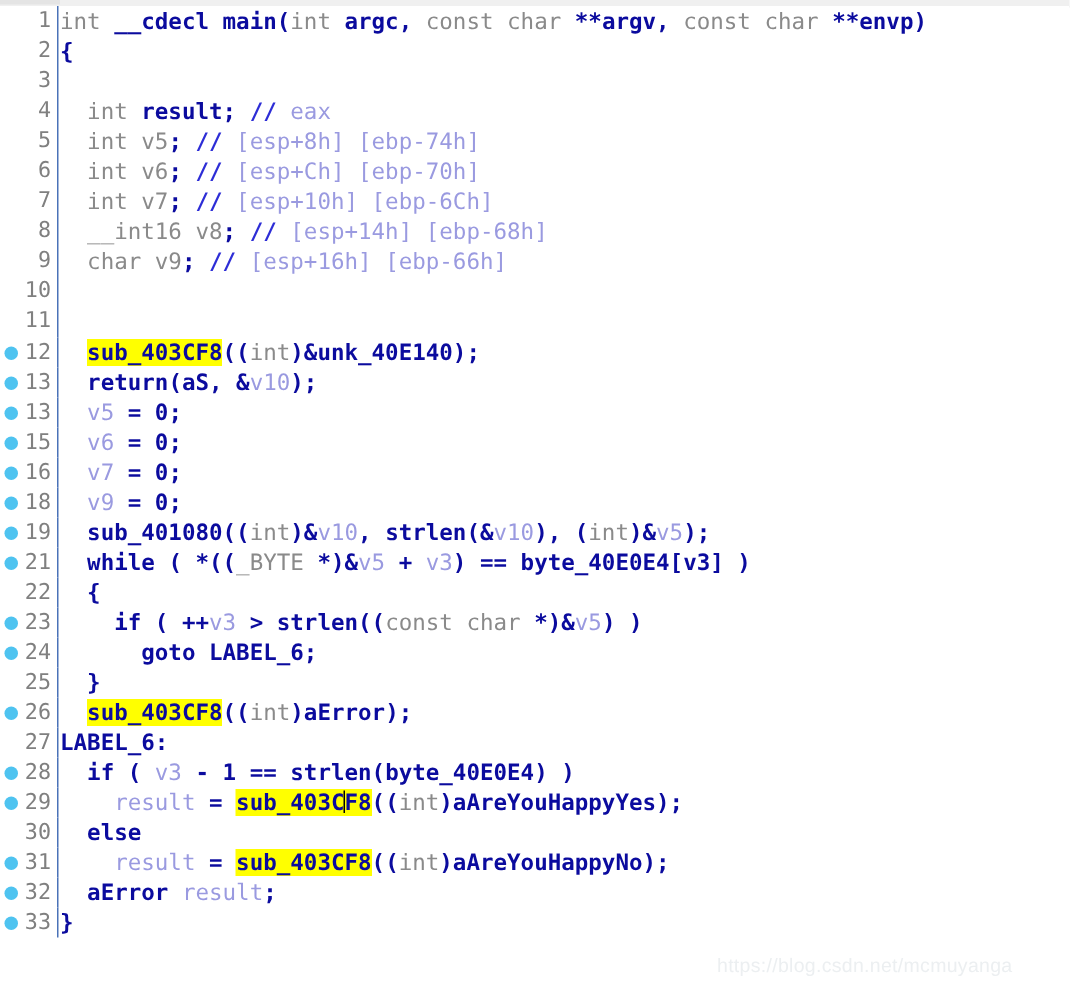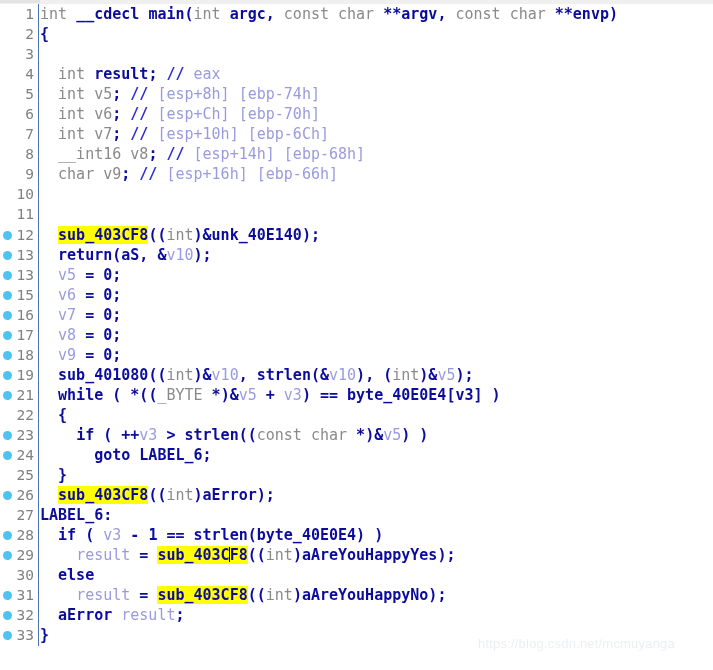--- a/index.html
+++ b/index.html
@@ -95,21 +95,20 @@
       <div class="line"><span class="lnum">7</span><span class="sep"></span><span class="code">  <span class="gray">int</span> <span class="gray">v7</span><span class="kw">;</span> <span class="cmt">//</span> <span class="var">[esp+10h]</span> <span class="var">[ebp-6Ch]</span></span></div>
       <div class="line"><span class="lnum">8</span><span class="sep"></span><span class="code">  <span class="gray">__int16</span> <span class="gray">v8</span><span class="kw">;</span> <span class="cmt">//</span> <span class="var">[esp+14h]</span> <span class="var">[ebp-68h]</span></span></div>
       <div class="line"><span class="lnum">9</span><span class="sep"></span><span class="code">  <span class="gray">char</span> <span class="gray">v9</span><span class="kw">;</span> <span class="cmt">//</span> <span class="var">[esp+16h]</span> <span class="var">[ebp-66h]</span></span></div>
       <div class="line"><span class="lnum">10</span><span class="sep"></span></div>
       <div class="line"><span class="lnum">11</span><span class="sep"></span><span class="code"></span></div>
       <div class="line"><span class="dot"></span><span class="lnum">12</span><span class="sep"></span><span class="code">  <span class="hl">sub_403CF8</span><span class="kw">(</span><span class="kw">(</span><span class="gray">int</span><span class="kw">)</span><span class="kw">&amp;</span><span class="kw">unk_40E140</span><span class="kw">)</span><span class="kw">;</span></span></div>
       <div class="line"><span class="dot"></span><span class="lnum">13</span><span class="sep"></span><span class="code">  <span class="kw">return</span><span class="kw">(</span><span class="kw">aS</span><span class="kw">,</span> <span class="kw">&amp;</span><span class="var">v10</span><span class="kw">)</span><span class="kw">;</span></span></div>
       <div class="line"><span class="dot"></span><span class="lnum">13</span><span class="sep"></span><span class="code">  <span class="var">v5</span> <span class="kw">=</span> <span class="kw">0</span><span class="kw">;</span></span></div>
       <div class="line"><span class="dot"></span><span class="lnum">15</span><span class="sep"></span><span class="code">  <span class="var">v6</span> <span class="kw">=</span> <span class="kw">0</span><span class="kw">;</span></span></div>
       <div class="line"><span class="dot"></span><span class="lnum">16</span><span class="sep"></span><span class="code">  <span class="var">v7</span> <span class="kw">=</span> <span class="kw">0</span><span class="kw">;</span></span></div>
-      <div class="line"><span class="dot"></span><span class="lnum">17</span><span class="sep"></span><span class="code">  <span class="var">v8</span> <span class="kw">=</span> <span class="kw">0</span><span class="kw">;</span></span></div>
       <div class="line"><span class="dot"></span><span class="lnum">18</span><span class="sep"></span><span class="code">  <span class="var">v9</span> <span class="kw">=</span> <span class="kw">0</span><span class="kw">;</span></span></div>
       <div class="line"><span class="dot"></span><span class="lnum">19</span><span class="sep"></span><span class="code">  <span class="kw">sub_401080</span><span class="kw">(</span><span class="kw">(</span><span class="gray">int</span><span class="kw">)</span><span class="kw">&amp;</span><span class="var">v10</span><span class="kw">,</span> <span class="kw">strlen</span><span class="kw">(</span><span class="kw">&amp;</span><span class="var">v10</span><span class="kw">)</span><span class="kw">,</span> <span class="kw">(</span><span class="gray">int</span><span class="kw">)</span><span class="kw">&amp;</span><span class="var">v5</span><span class="kw">)</span><span class="kw">;</span></span></div>
       <div class="line"><span class="dot"></span><span class="lnum">21</span><span class="sep"></span><span class="code">  <span class="kw">while</span> <span class="kw">(</span> <span class="kw">*</span><span class="kw">(</span><span class="kw">(</span><span class="gray">_BYTE</span> <span class="kw">*</span><span class="kw">)</span><span class="kw">&amp;</span><span class="var">v5</span> <span class="kw">+</span> <span class="var">v3</span><span class="kw">)</span> <span class="kw">=</span><span class="kw">=</span> <span class="kw">byte_40E0E4</span><span class="kw">[v3]</span> <span class="kw">)</span></span></div>
       <div class="line"><span class="lnum">22</span><span class="sep"></span><span class="code">  <span class="kw">{</span></span></div>
       <div class="line"><span class="dot"></span><span class="lnum">23</span><span class="sep"></span><span class="code">    <span class="kw">if</span> <span class="kw">(</span> <span class="kw">+</span><span class="kw">+</span><span class="var">v3</span> <span class="kw">&gt;</span> <span class="kw">strlen</span><span class="kw">(</span><span class="kw">(</span><span class="gray">const</span> <span class="gray">char</span> <span class="kw">*</span><span class="kw">)</span><span class="kw">&amp;</span><span class="var">v5</span><span class="kw">)</span> <span class="kw">)</span></span></div>
       <div class="line"><span class="dot"></span><span class="lnum">24</span><span class="sep"></span><span class="code">      <span class="kw">goto</span> <span class="kw">LABEL_6</span><span class="kw">;</span></span></div>
       <div class="line"><span class="lnum">25</span><span class="sep"></span><span class="code">  <span class="kw">}</span></span></div>
       <div class="line"><span class="dot"></span><span class="lnum">26</span><span class="sep"></span><span class="code">  <span class="hl">sub_403CF8</span><span class="kw">(</span><span class="kw">(</span><span class="gray">int</span><span class="kw">)</span><span class="kw">aError</span><span class="kw">)</span><span class="kw">;</span></span></div>
       <div class="line"><span class="lnum">27</span><span class="sep"></span><span class="code"><span class="kw">LABEL_6</span><span class="kw">:</span></span></div>
       <div class="line"><span class="dot"></span><span class="lnum">28</span><span class="sep"></span><span class="code">  <span class="kw">if</span> <span class="kw">(</span> <span class="var">v3</span> <span class="kw">-</span> <span class="kw">1</span> <span class="kw">=</span><span class="kw">=</span> <span class="kw">strlen</span><span class="kw">(</span><span class="kw">byte_40E0E4</span><span class="kw">)</span> <span class="kw">)</span></span></div>

